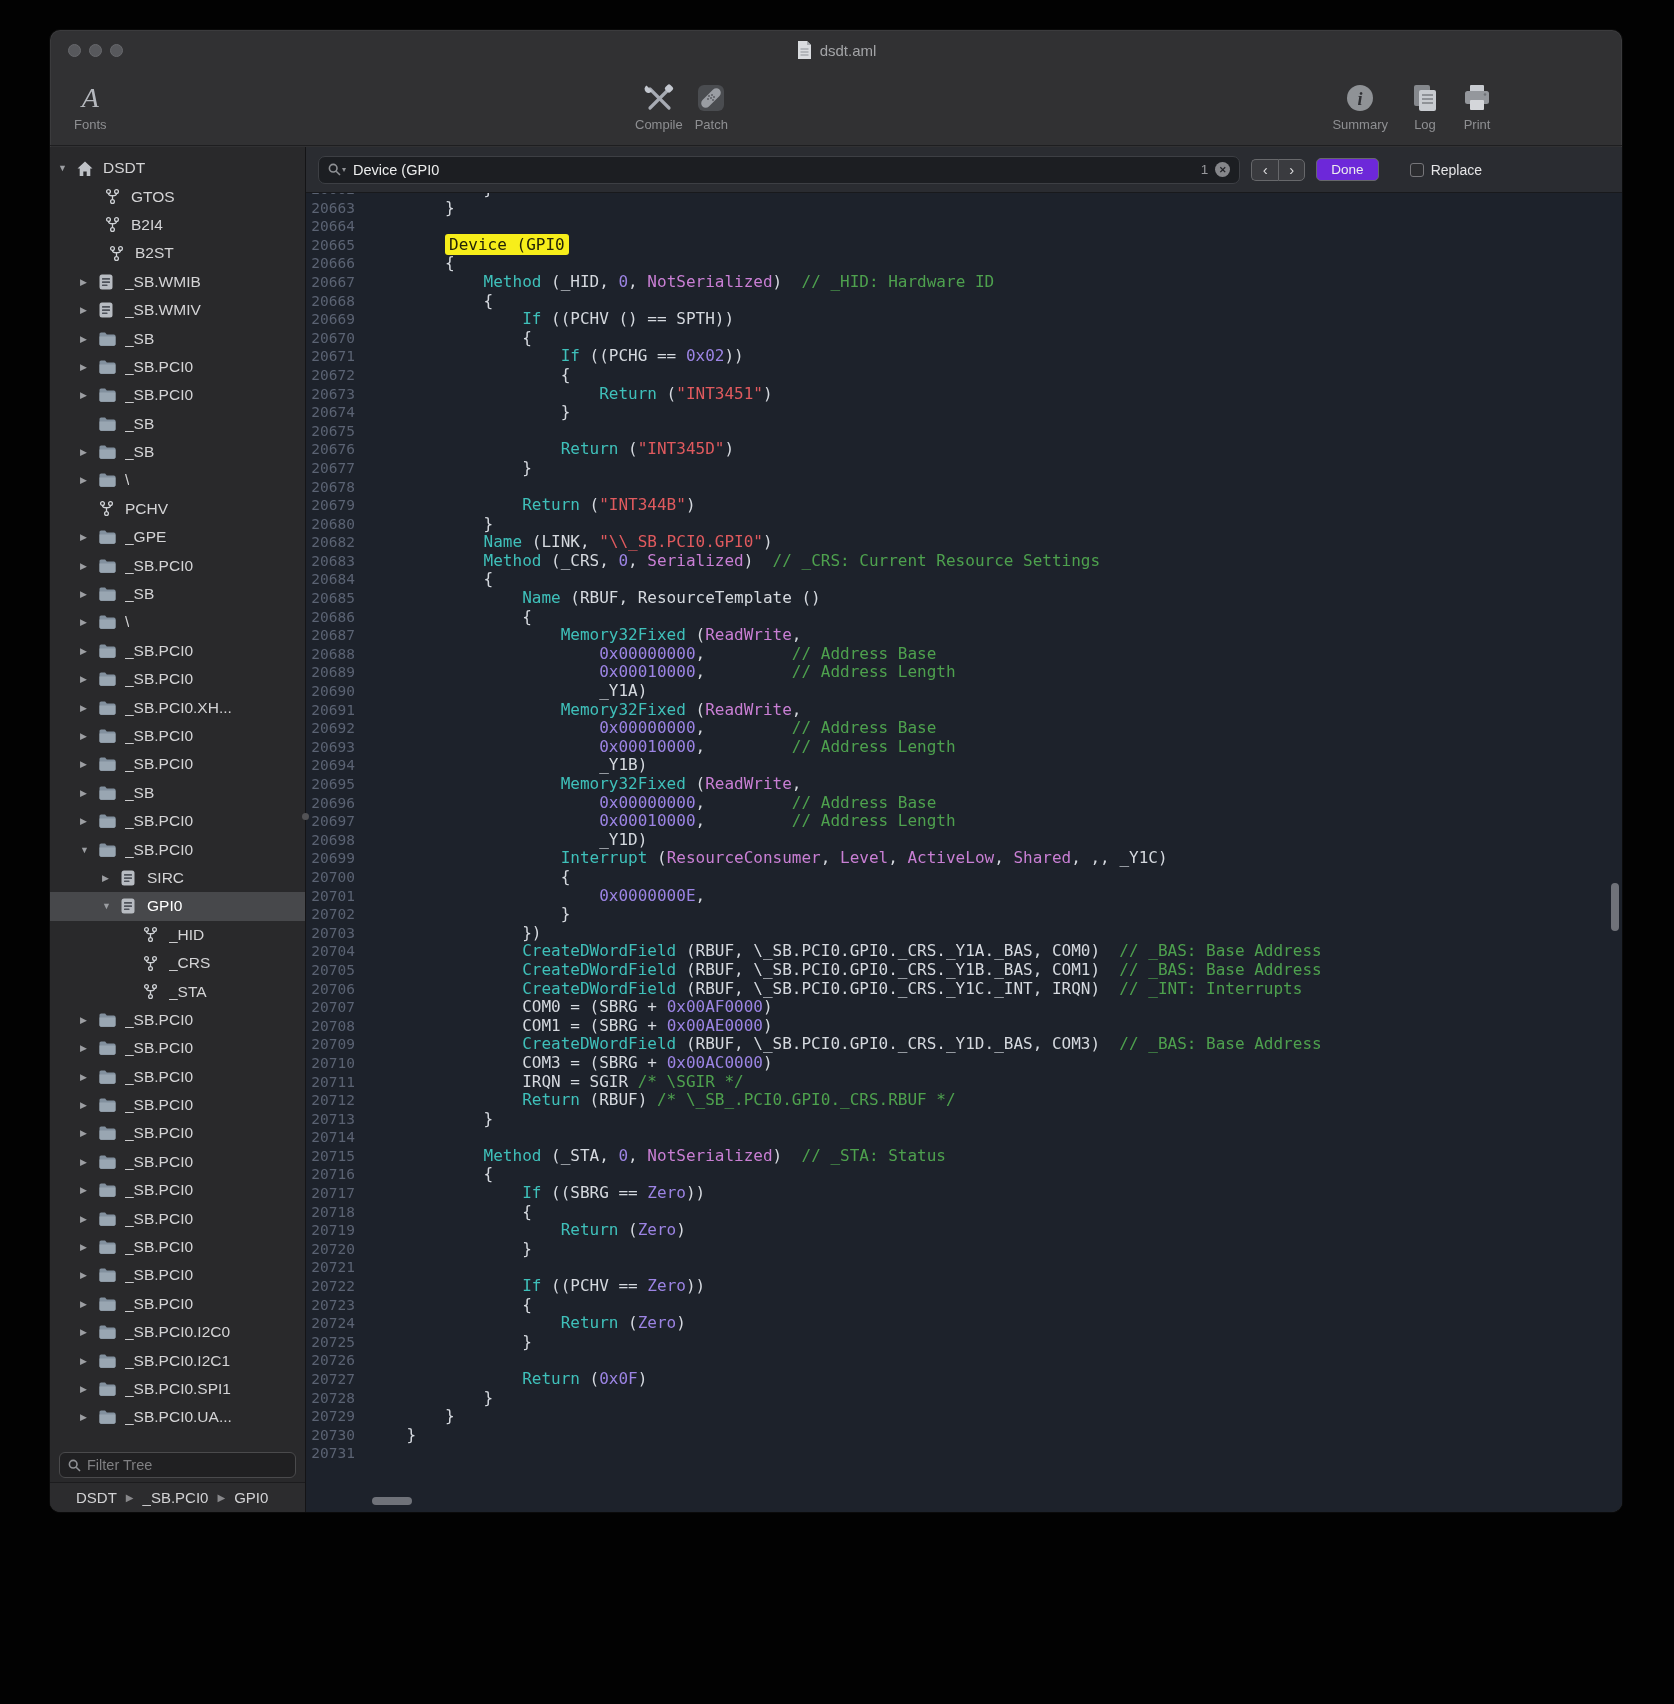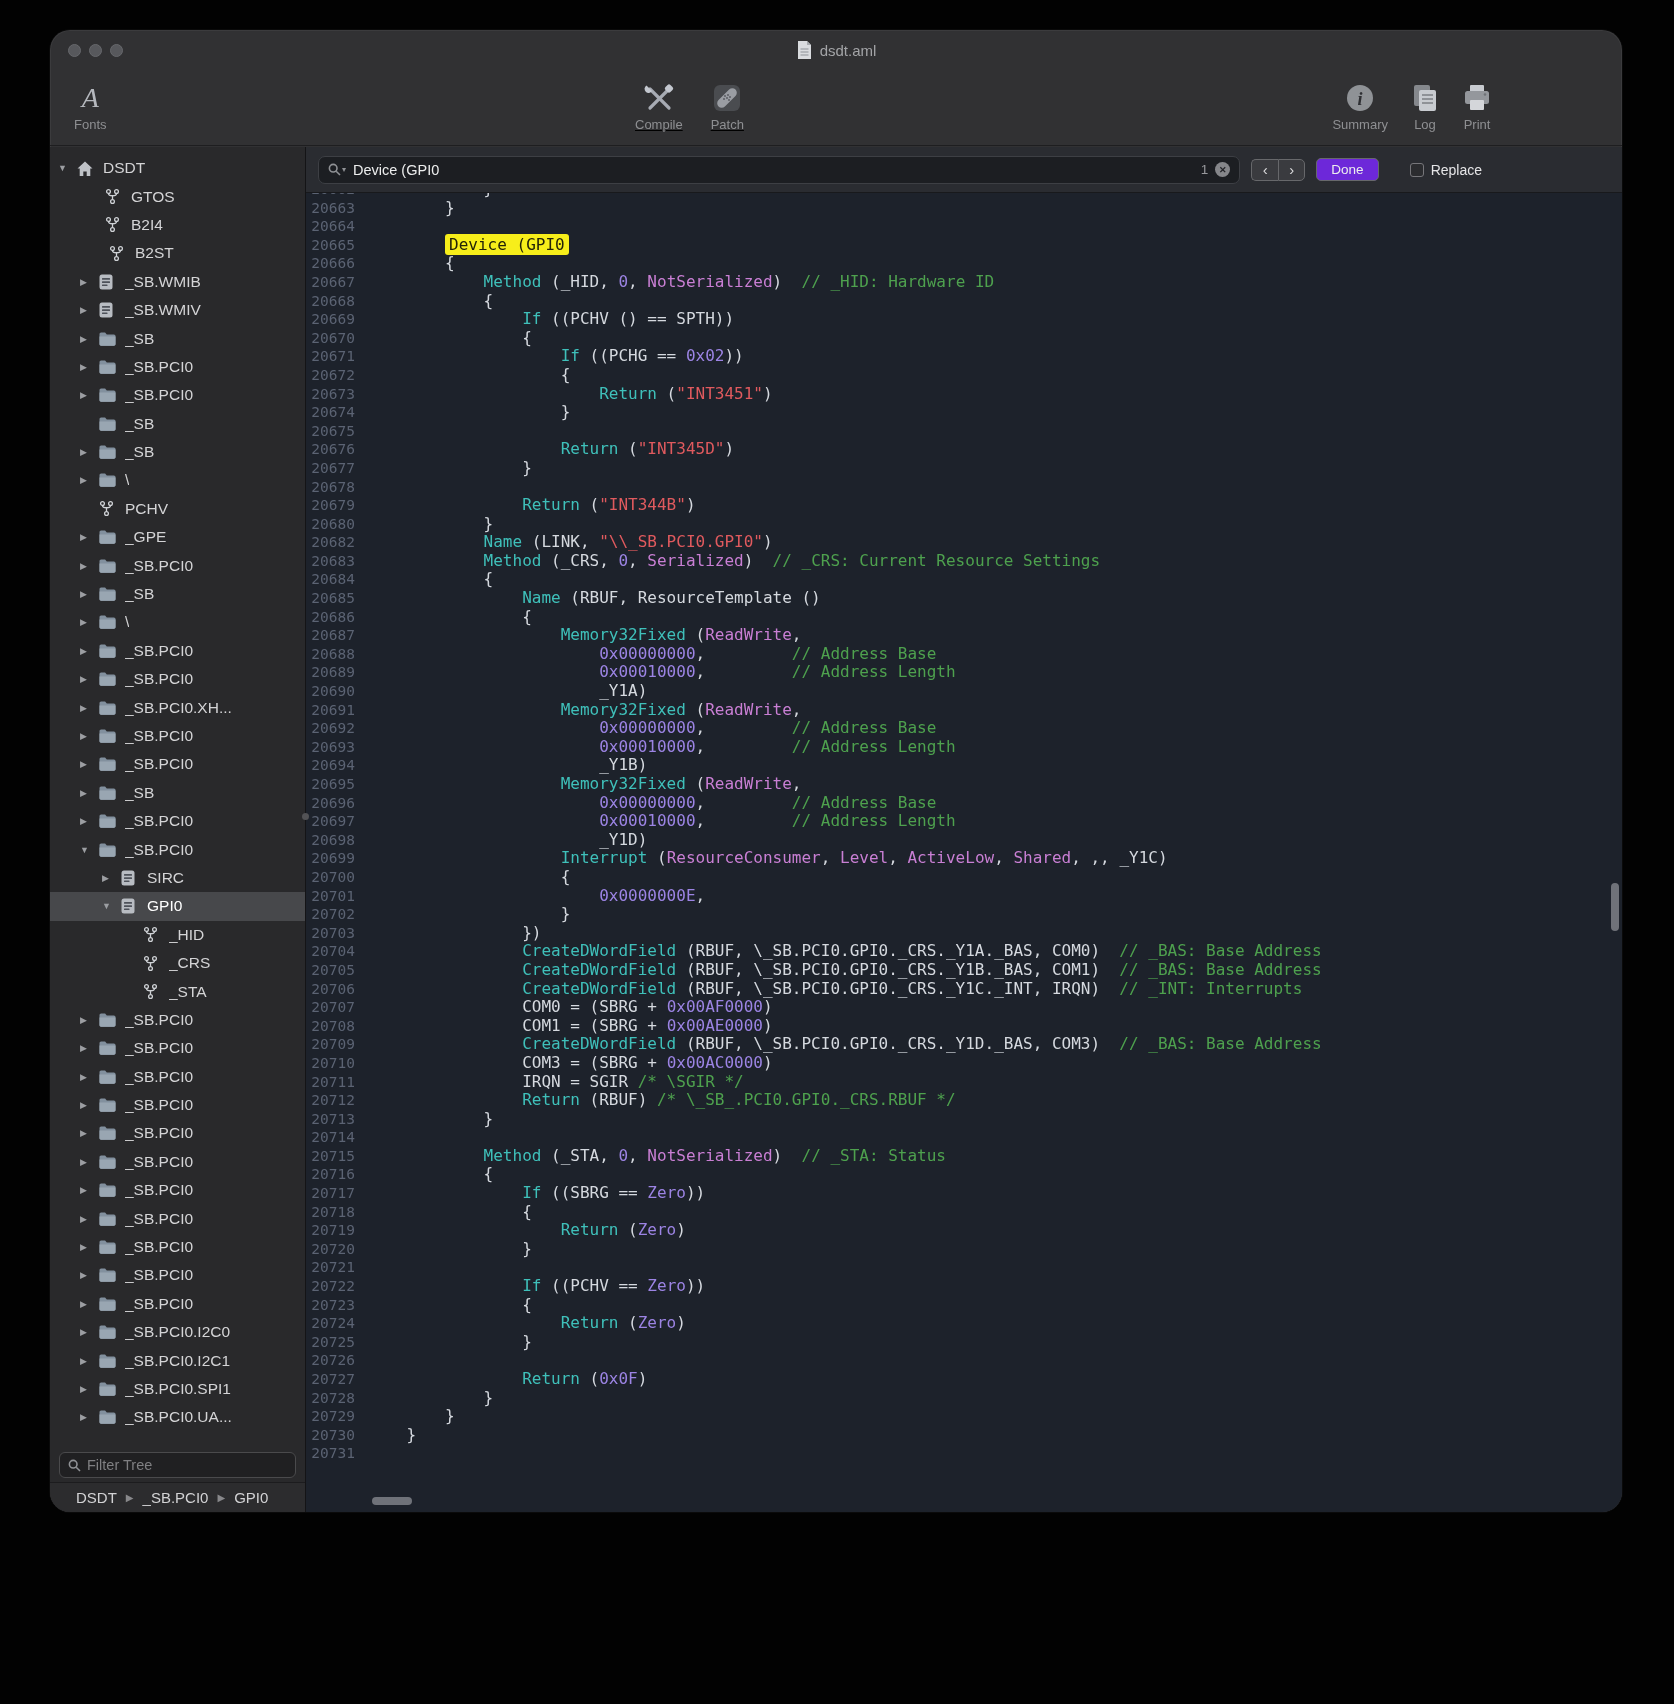--- a/index.html
+++ b/index.html
@@ -1,39 +1,39 @@
 <!DOCTYPE html>
 <html style="--hl: #f7ee1a; --kw: #3fc0ba; --mod: #c97fd4; --num: #9c84e4; --str: #e05a5e; --com: #4ea14e; --plain: #d5d9df; --linenum: #5b6373; --editor_bg: #1d222b;"><head>
 <meta charset="utf-8">
 <style>
   * { margin:0; padding:0; box-sizing:border-box; }
   html,body { width:1674px; height:1704px; background:#020202; overflow:hidden;
               font-family:"Liberation Sans", sans-serif; }
 
   .window { position:absolute; left:50px; top:30px; width:1572px; height:1482px;
-            background:#313133; border-radius:20px; overflow:hidden;
+            background:#313133; border-radius:10px; overflow:hidden;
             box-shadow:0 0 0 1px #0a0a0a, inset 0 0 0 1px rgba(255,255,255,0.05); }
 
   
   .titlebar { position:relative; height:40px; }
   .traffic { position:absolute; left:18px; top:14px; display:flex; gap:8px; }
   .tl { width:13px; height:13px; border-radius:50%; background:#57585c; border:1px solid #67686c; }
   .title-wrap { position:absolute; left:0; right:0; top:0; height:40px;
                 display:flex; align-items:center; justify-content:center; gap:7px; }
   .title-text { color:#a3a4a7; font-size:15px; }
 
   
   .toolbar { position:relative; height:76px; border-bottom:1px solid #1e1e20; }
   .tb-item { display:flex; flex-direction:column; align-items:center; gap:3px; cursor:default; }
   .tb-icon { height:32px; display:flex; align-items:center; justify-content:center; }
   .tb-label { font-size:13px; color:#8e8f92; }
   .fonts-glyph { font-family:"Liberation Serif", serif; font-style:italic; font-size:28px;
                  color:#b5b8be; line-height:30px; }
   .tb-fonts { position:absolute; left:24px; top:12px; }
-  .tb-center { position:absolute; left:585px; top:12px; display:flex; gap:28px;text-decoration:underline; }
+  .tb-center { position:absolute; left:585px; top:12px; display:flex; gap:12px; }
   .tb-right { position:absolute; right:130px; top:12px; display:flex; gap:22px; }
 
   
   .content { position:absolute; top:117px; bottom:0; left:0; right:0; display:flex; }
 
   .sidebar { width:256px; background:#29292b; border-right:1px solid #141416;
              display:flex; flex-direction:column; }
   .tree { flex:1; overflow:hidden; padding-top:7px; }
   .trow { height:28.4px; display:flex; align-items:center; color:#d4d4d6; font-size:15.5px;
           white-space:nowrap; }

